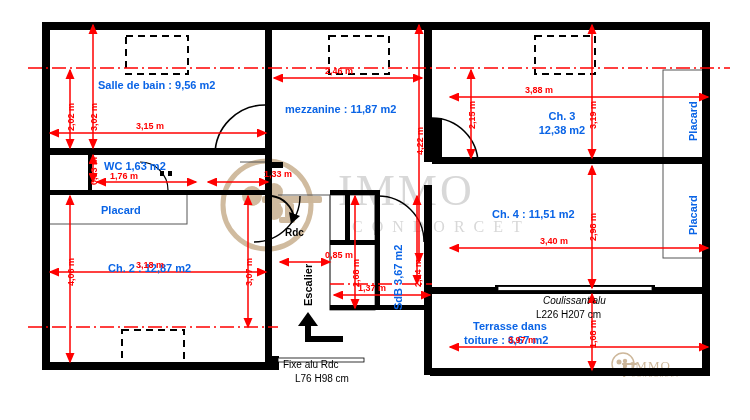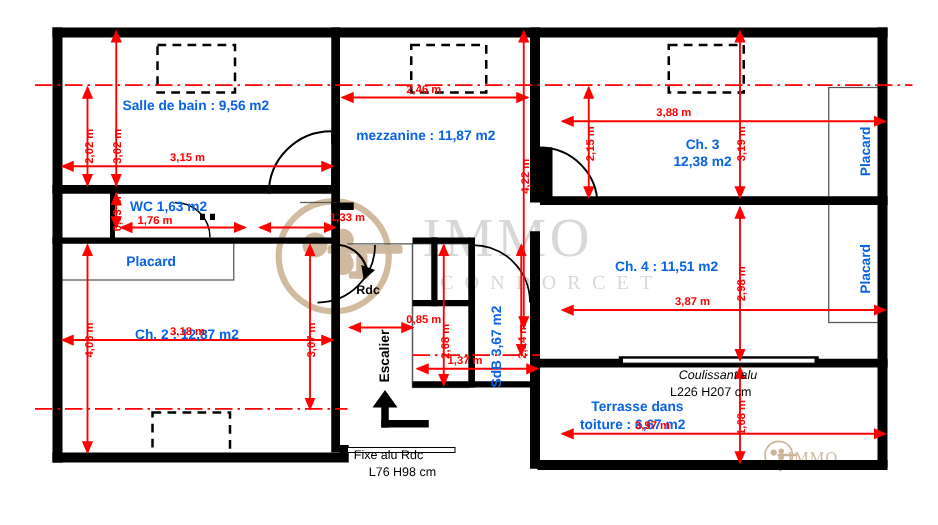--- a/index.html
+++ b/index.html
@@ -232,21 +232,21 @@
   <div class="dim" style="left:110px;top:171px;">1,76 m</div>
   <div class="dim" style="left:224px;top:169px;margin-left:40px;">1,33 m</div>
 
   <div class="dim" style="left:325px;top:66px;">2,46 m</div>
   <div class="dim vert" style="left:415px;top:155px;">4,22 m</div>
 
   <div class="dim" style="left:525px;top:85px;">3,88 m</div>
   <div class="dim vert" style="left:467px;top:129px;">2,15 m</div>
   <div class="dim vert" style="left:588px;top:129px;">3,19 m</div>
 
-  <div class="dim" style="left:540px;top:236px;">3,87 m</div>
+  <div class="dim" style="left:540px;top:236px;">3,40 m</div>
   <div class="dim vert" style="left:588px;top:241px;">2,98 m</div>
 
   <div class="dim" style="left:136px;top:260px;">3,18 m</div>
   <div class="dim vert" style="left:66px;top:286px;">4,06 m</div>
   <div class="dim vert" style="left:244px;top:286px;">3,07 m</div>
 
   <div class="dim" style="left:285px;top:250px;padding-left:40px;">0,85 m</div>
 
   <div class="dim vert" style="left:351px;top:287px;">2,68 m</div>
   <div class="dim vert" style="left:413px;top:287px;">2,14 m</div>

